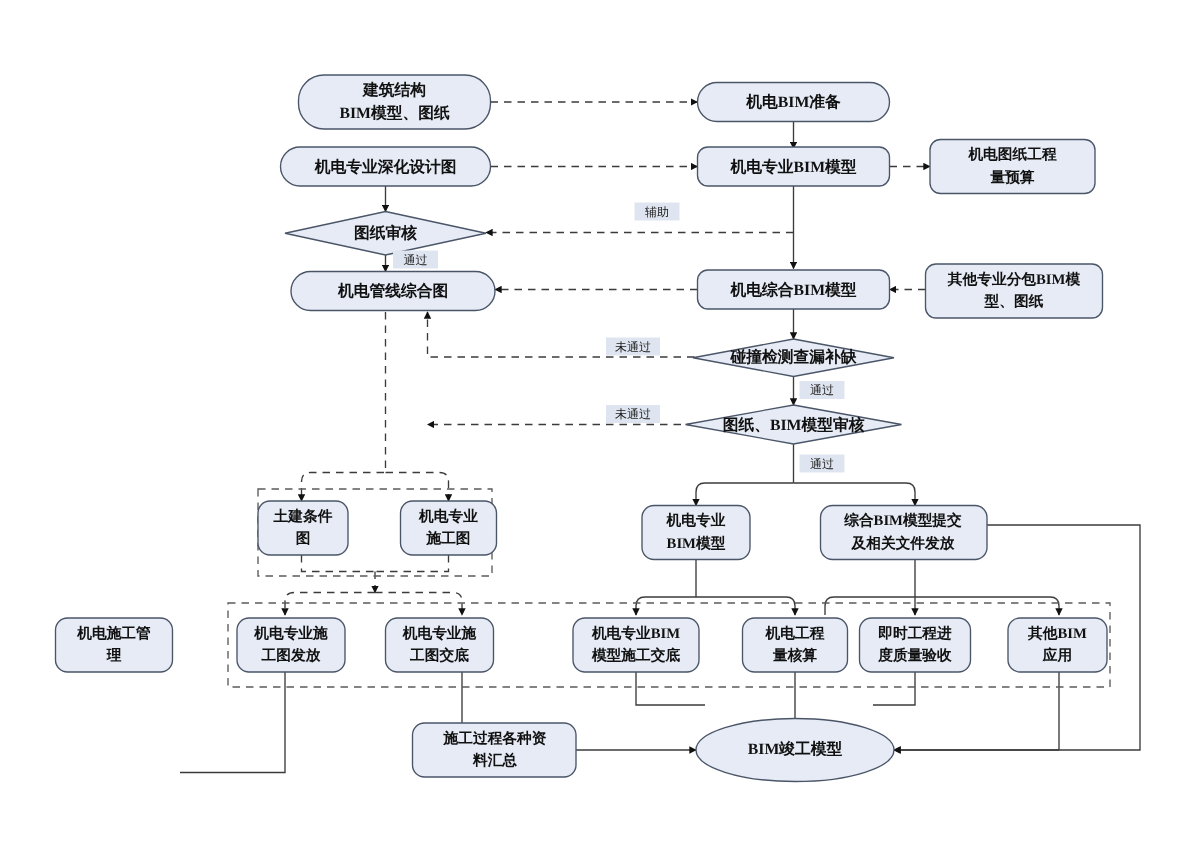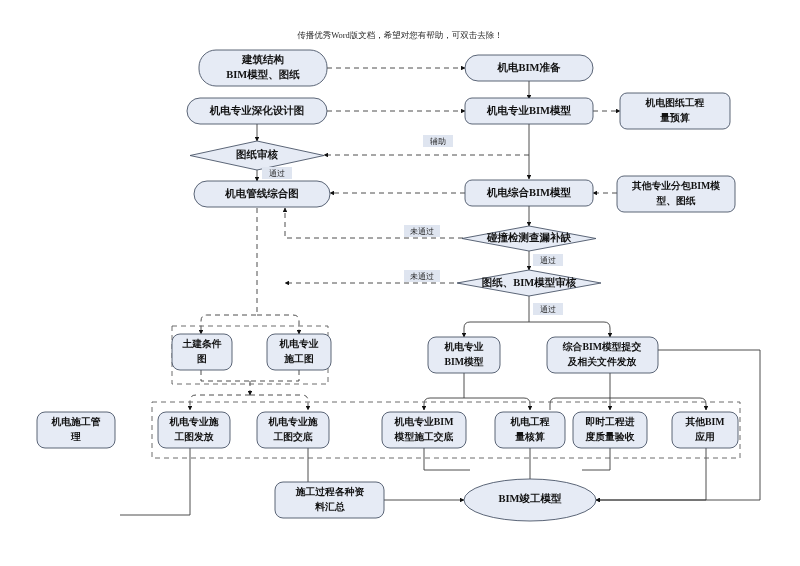--- a/index.html
+++ b/index.html
@@ -79,21 +79,20 @@
     fill: #1a1a1a;
     text-anchor: middle;
     dominant-baseline: middle;
   }
 </style>
 </head>
 <body>
 
 <div id="page">
 
-  <div class="header-note">传播优秀Word版文档，希望对您有帮助，可双击去除！</div>
 
   <svg class="flow" viewBox="0 0 800 566">
     <defs>
       <marker id="arrow" viewBox="0 0 10 10" refX="9" refY="5" markerWidth="5.5" markerHeight="5.5" orient="auto-start-reverse">
         <path d="M 0 0 L 10 5 L 0 10 z" fill="#111111"></path>
       </marker>
     </defs>
 
     <g>
 

